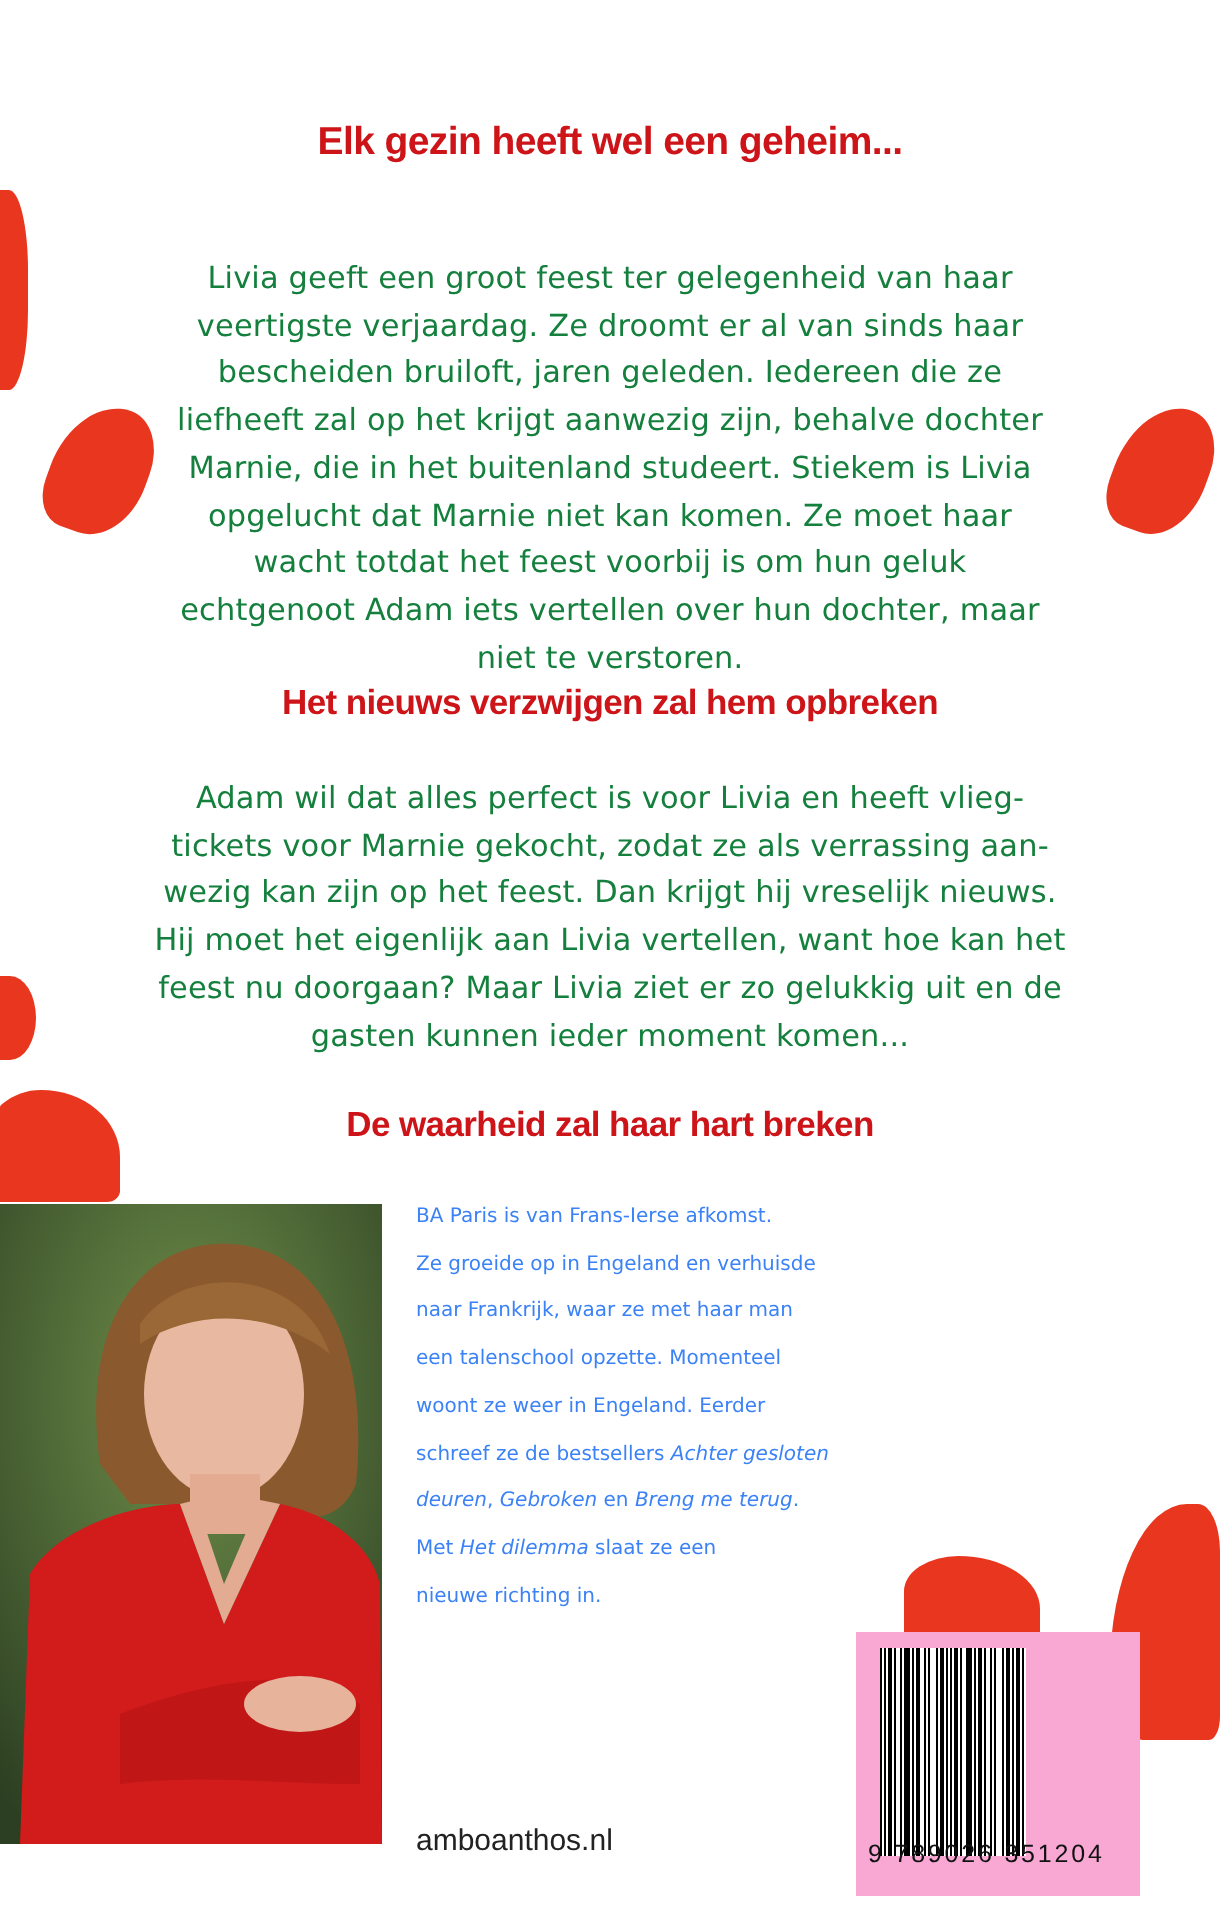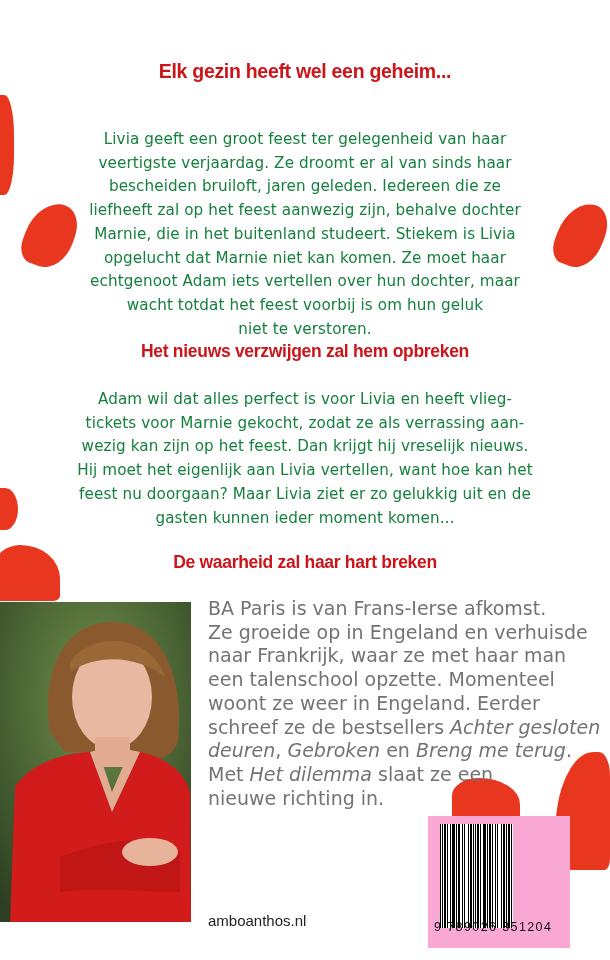--- a/index.html
+++ b/index.html
@@ -1,21 +1,21 @@
 <!DOCTYPE html>
 <html><head>
 <meta charset="utf-8">
 <style>
   html, body { margin:0; padding:0; }
   body { width:610px; height:960px; position:relative; overflow:hidden; background:#ffffff; font-family:"DejaVu Sans", sans-serif; }
   .petal { position:absolute; background:#e8361f; }
   .heading { position:absolute; left:0; width:610px; text-align:center; color:#cc1419; font-family:"Liberation Sans", sans-serif; font-weight:bold; letter-spacing:-0.3px; }
   .body-text { position:absolute; text-align:center; color:#15803d; font-family:"DejaVu Sans", sans-serif; font-size:15.2px; line-height:23.7px; letter-spacing:0.1px; }
   .body-text div { white-space:nowrap; }
-  .bio { position:absolute; left:208px; top:597px; color:#737373; font-family:"DejaVu Sans", sans-serif; font-size:19px; line-height:23.7px; }
+  .bio { position:absolute; left:208px; top:597px; color:#3b82f6; font-family:"DejaVu Sans", sans-serif; font-size:10px; line-height:23.7px; }
   .bio div { white-space:nowrap; }
   .bio i { font-style:italic;text-align:center; }
   .photo { position:absolute; left:0; top:602px; width:191px; height:320px; overflow:hidden; background:#3d5a2e; }
   .barcode-box { position:absolute; left:428px; top:816px; width:142px; height:132px; background:#f9a8d4; }
   .bars { position:absolute; left:12px; top:8px; width:112px; height:104px; display:flex; align-items:stretch; }
   .bars span { display:block; background:#000; height:100%; }
   .isbn { position:absolute; left:6px; top:104px; font-family:"Liberation Sans", sans-serif; font-size:12.5px; letter-spacing:1.4px; color:#111; background:transparent; }
   .site { position:absolute; left:208px; top:912px; font-family:"Liberation Sans", sans-serif; font-size:15px; color:#222; }
 </style>
 </head>
@@ -28,25 +28,25 @@
 <div class="petal" style="left:-6px;top:545px;width:66px;height:56px;border-radius:40% 60% 10% 0;"></div>
 <div class="petal" style="left:452px;top:778px;width:68px;height:44px;border-radius:40% 60% 0 0;"></div>
 <div class="petal" style="left:555px;top:752px;width:55px;height:118px;border-radius:70% 20% 10% 30%;"></div>
 
 <div class="heading" style="top:60px;font-size:19.5px;">Elk gezin heeft wel een geheim...</div>
 
 <div class="body-text" style="left:60px;width:490px;top:128px;">
   <div>Livia geeft een groot feest ter gelegenheid van haar</div>
   <div>veertigste verjaardag. Ze droomt er al van sinds haar</div>
   <div>bescheiden bruiloft, jaren geleden. Iedereen die ze</div>
-  <div>liefheeft zal op het feest aanwezig zijn, behalve dochter</div>
+  <div>liefheeft zal op het krijgt aanwezig zijn, behalve dochter</div>
   <div>Marnie, die in het buitenland studeert. Stiekem is Livia</div>
   <div>opgelucht dat Marnie niet kan komen. Ze moet haar</div>
+  <div>wacht totdat het feest voorbij is om hun geluk</div>
   <div>echtgenoot Adam iets vertellen over hun dochter, maar</div>
-  <div>wacht totdat het feest voorbij is om hun geluk</div>
   <div>niet te verstoren.</div>
 </div>
 
 <div class="heading" style="top:341px;font-size:17.5px;">Het nieuws verzwijgen zal hem opbreken</div>
 
 <div class="body-text" style="left:40px;width:530px;top:388px;">
   <div>Adam wil dat alles perfect is voor Livia en heeft vlieg-</div>
   <div>tickets voor Marnie gekocht, zodat ze als verrassing aan-</div>
   <div>wezig kan zijn op het feest. Dan krijgt hij vreselijk nieuws.</div>
   <div>Hij moet het eigenlijk aan Livia vertellen, want hoe kan het</div>

